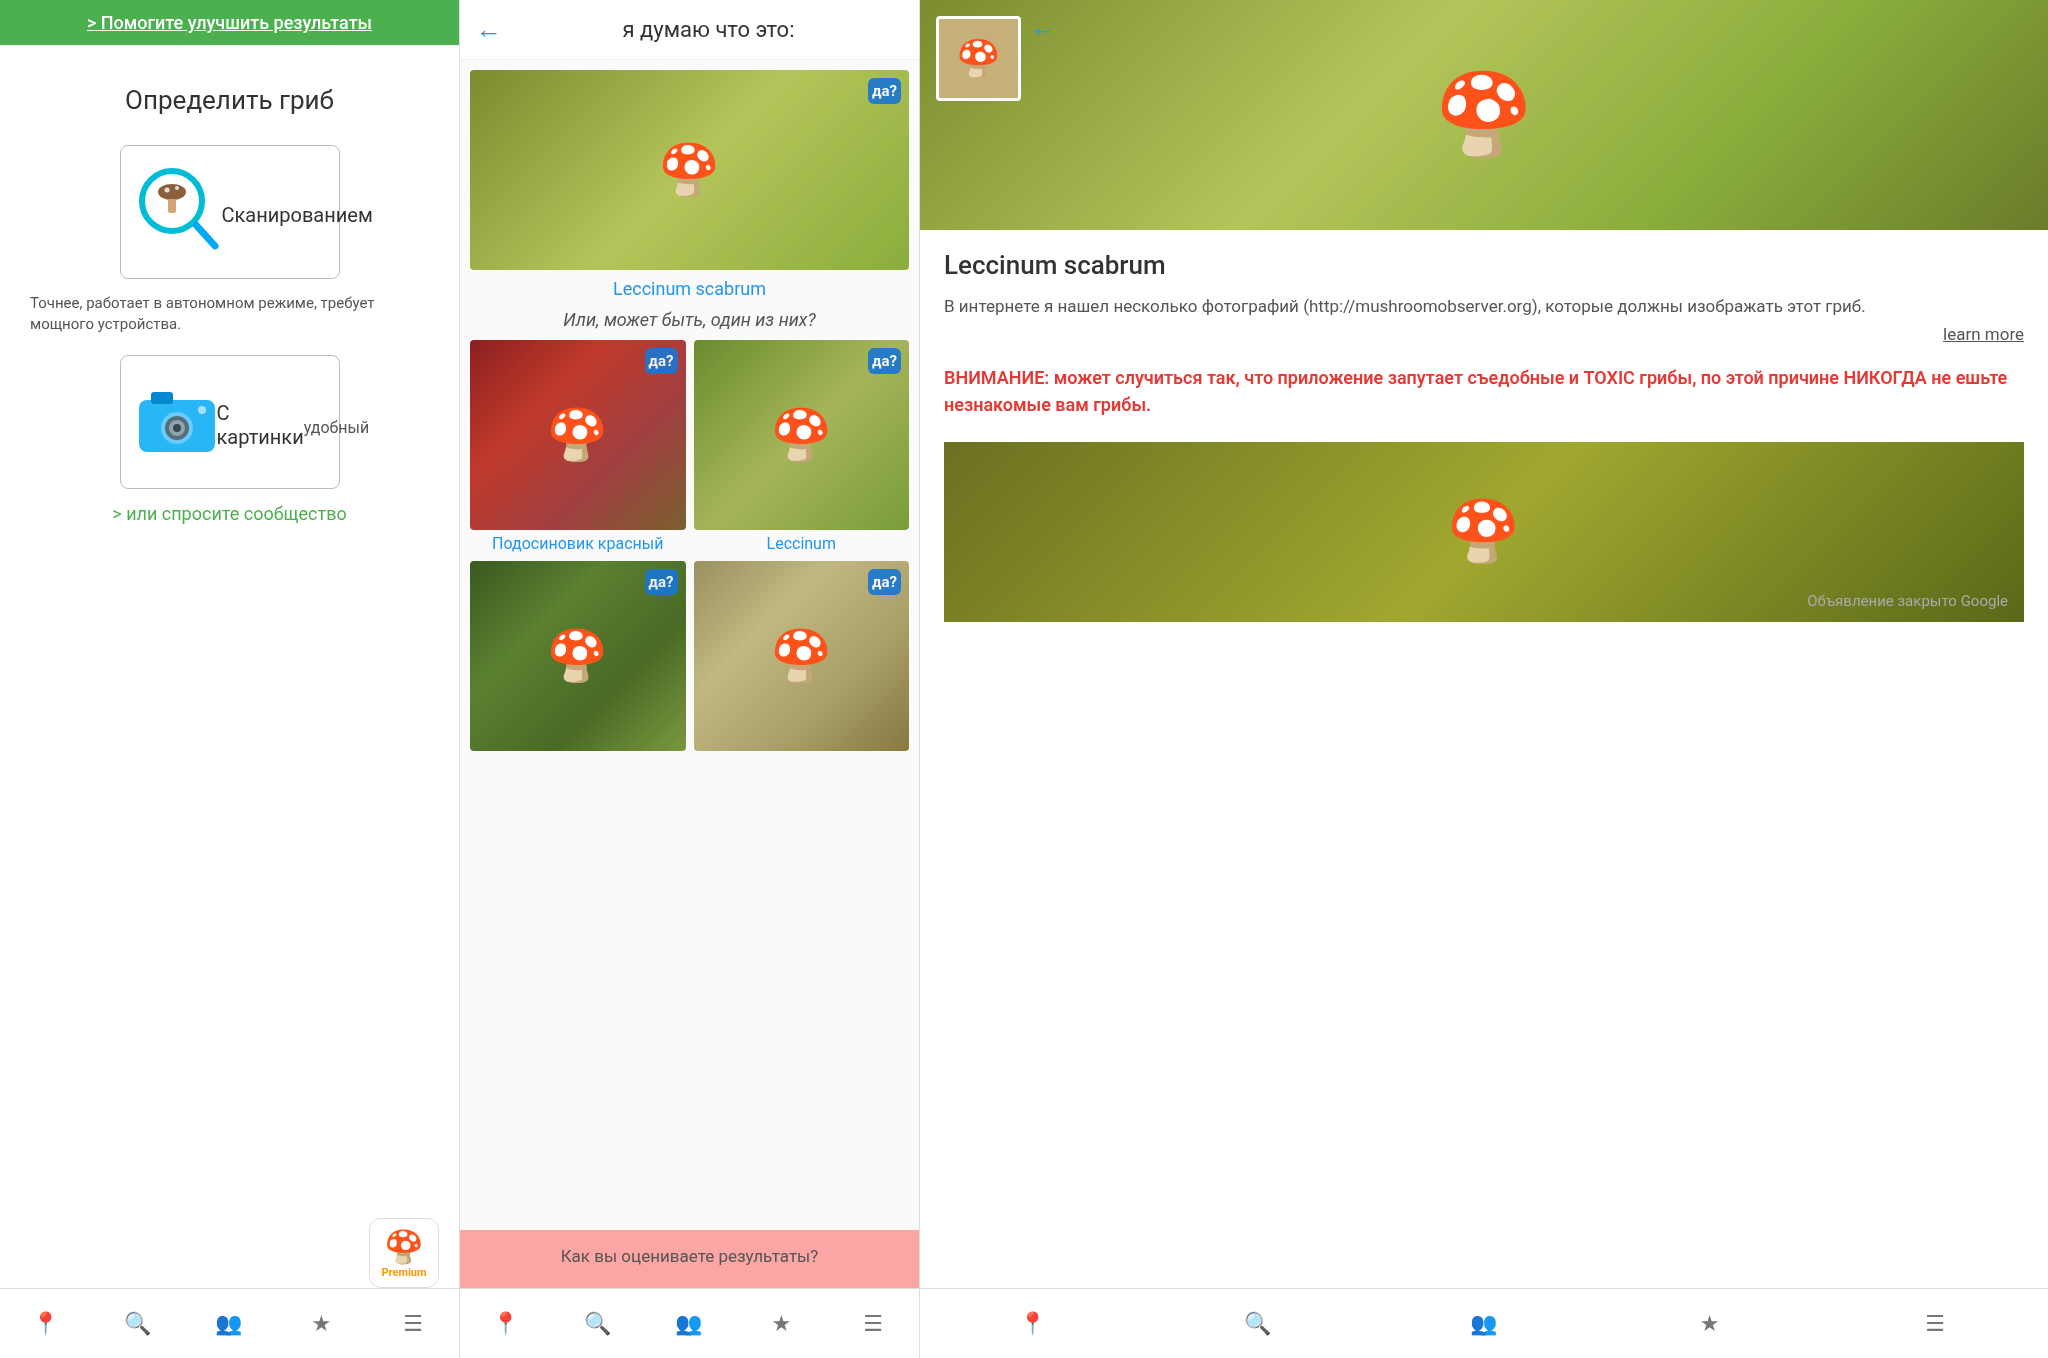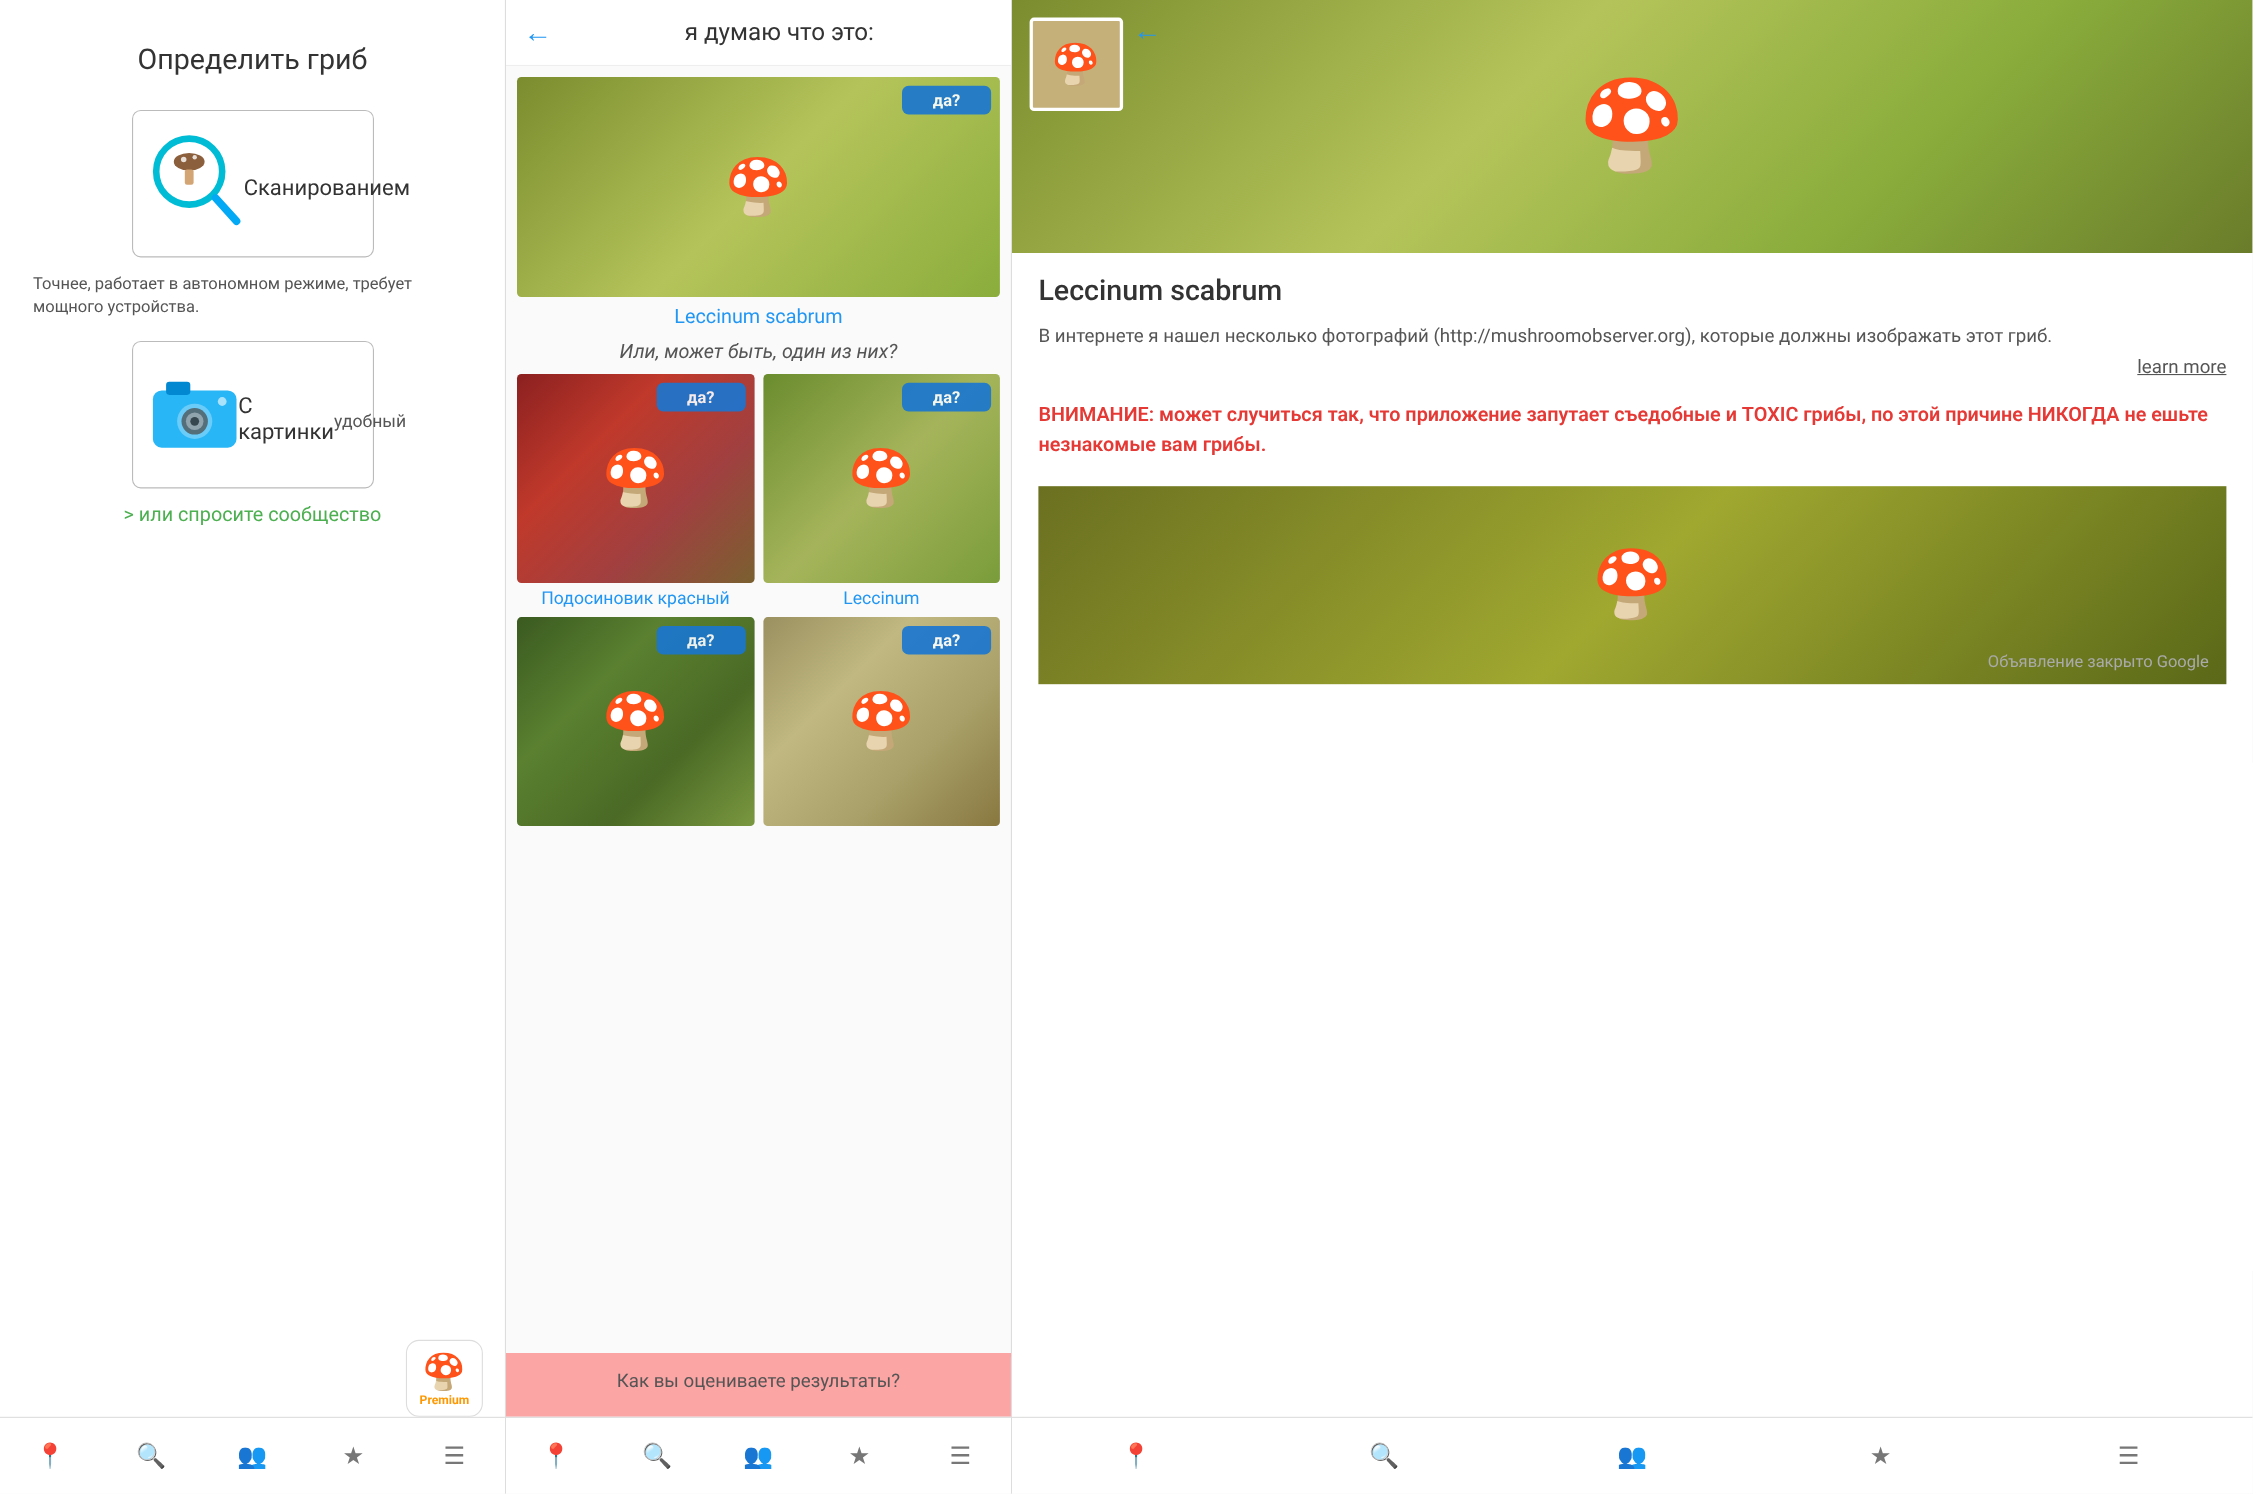--- a/index.html
+++ b/index.html
@@ -165,21 +165,21 @@
       margin-bottom: 8px;
     }
     .yes-badge {
       position: absolute;
       top: 8px;
       right: 8px;
       background: #1976d2;
       color: #fff;
       font-size: 15px;
       font-weight: bold;
-      padding: 4px 28px;
+      padding: 4px 4px;
       border-radius: 6px;
       opacity: 0.9;
     }
     .result-name {
       text-align: center;
       color: #2196f3;
       font-size: 18px;
       margin: 6px 0 10px;
     }
     .or-text {
@@ -357,20 +357,23 @@
     .photo-green { background: linear-gradient(135deg, #7a8c2e, #b5c45a, #8aad3c); }
     .photo-red { background: linear-gradient(135deg, #8b2020, #c0392b, #a04040, #7a6030); }
     .photo-green2 { background: linear-gradient(135deg, #6a8c2e, #a5b45a, #7a9c3a); }
     .photo-forest { background: linear-gradient(135deg, #3a5a20, #5a8030, #4a6a25, #7a9840); }
     .photo-pale { background: linear-gradient(135deg, #9a9060, #c0b880, #a8a068, #887840); }
   </style>
 </head>
 <body>
 
 <div class="panel-left">
+  <div class="top-banner">
+    <a href="#">&gt; Помогите улучшить результаты</a>
+  </div>
   <div class="content">
     <h2>Определить гриб</h2>
 
     <div class="option-card">
       <div class="icon-area">
 
         <svg width="85" height="90" viewBox="0 0 85 90">
           <circle cx="35" cy="35" r="30" fill="none" stroke="#00bcd4" stroke-width="6"></circle>
 
           <ellipse cx="35" cy="26" rx="14" ry="8" fill="#8b5e3c"></ellipse>

